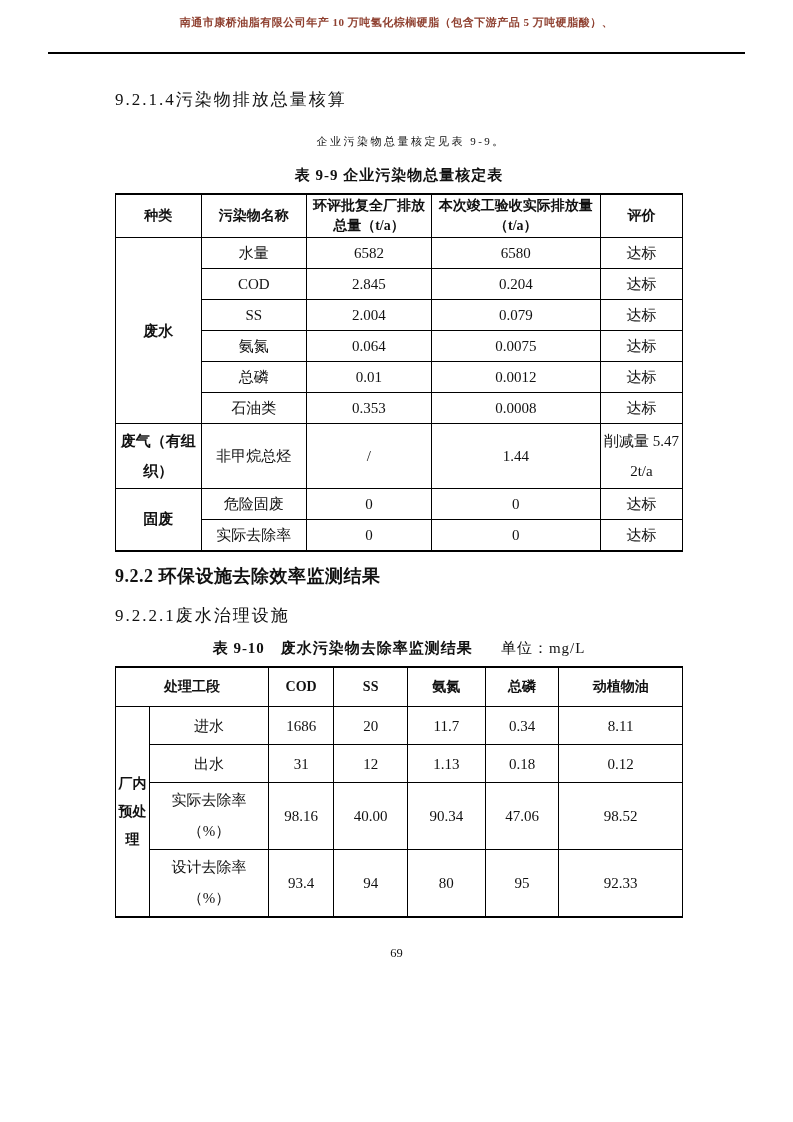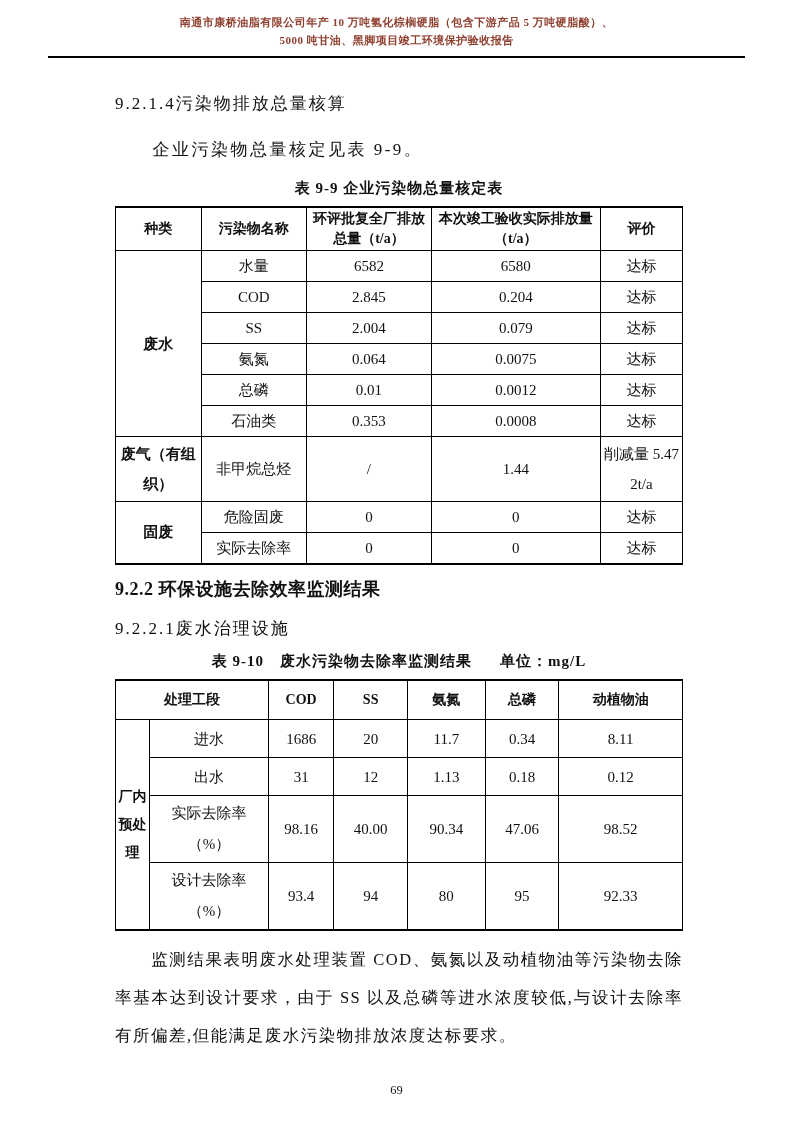--- a/index.html
+++ b/index.html
@@ -8,47 +8,47 @@
     width:793px;height:1122px;
     background:#ffffff;
     font-family:"Liberation Serif","DejaVu Serif",serif;
     color:#111;
     overflow:hidden;
     margin:0 auto;
     box-sizing:border-box;
   }
   .doc-header{
     margin:13px 48px 0 48px;
-    padding-bottom:7px;
+    padding-bottom:21px;
     border-bottom:2px solid #000;
     text-align:center;
     font-size:11px;
     font-weight:bold;
     line-height:18px;
     letter-spacing:0.5px;
   }
   .content{margin:0 110px 0 115px;}
   .h-sec{
     font-size:17px;font-weight:normal;margin:34px 0 0 0;
     letter-spacing:2px;
   }
   .h-sec-bold{
     font-size:18px;font-weight:bold;margin:12px 0 0 0;
     letter-spacing:0.5px;
     font-family:Liberation Serif, serif;
   }
   .para{
-    font-size:17px;margin:22px 0 0 0;
-    text-indent:2.2em;letter-spacing:2.5px;line-height:1.5;
+    font-size:11px;margin:22px 0 0 0;
+    text-indent:2.2em;letter-spacing:2.5px;line-height:1.5;text-align:center;
   }
   .tbl-title{
     text-align:center;font-size:15px;font-weight:bold;
     margin:16px 0 8px 0;letter-spacing:1px;
   }
-  .tbl-title .unit{font-weight:bold;margin-left:28px;letter-spacing:1px;}
+  .tbl-title .unit{font-weight:normal;margin-left:28px;letter-spacing:1px;}
   table{
     width:100%;border-collapse:collapse;table-layout:fixed;
     border-top:2.5px solid #000;border-bottom:2.5px solid #000;
     border-left:1px solid #000;border-right:1px solid #000;
     font-size:15px;
   }
   td,th{
     border:1px solid #000;
     text-align:center;vertical-align:middle;
     padding:1px 3px;word-break:break-all;line-height:1.6;
@@ -71,21 +71,20 @@
     text-align:center;font-size:12.5px;margin-top:28px;
   }
 </style>
 </head>
 <body>
 
 <div class="page">
 
   <div class="doc-header" style="color:#8f4030;">
     <div>南通市康桥油脂有限公司年产 10 万吨氢化棕榈硬脂（包含下游产品 5 万吨硬脂酸）、</div>
-    <div>5000 吨甘油、黑脚项目竣工环境保护验收报告</div>
   </div>
 
   <div class="content">
 
     <div class="h-sec">9.2.1.4污染物排放总量核算</div>
 
     <div class="para">企业污染物总量核定见表 9-9。</div>
 
     <div class="tbl-title">表 9-9 企业污染物总量核定表</div>
 
@@ -228,19 +227,18 @@
         </td>
         <td>93.4</td>
         <td>94</td>
         <td>80</td>
         <td>95</td>
         <td>92.33</td>
       </tr>
     </tbody>
       </table>
 
-    <div class="closing">监测结果表明废水处理装置 COD、氨氮以及动植物油等污染物去除率基本达到设计要求，由于 SS 以及总磷等进水浓度较低,与设计去除率有所偏差,但能满足废水污染物排放浓度达标要求。</div>
 
   </div>
 
   <div class="page-num">69</div>
 
 </div>
 
 </body></html>

